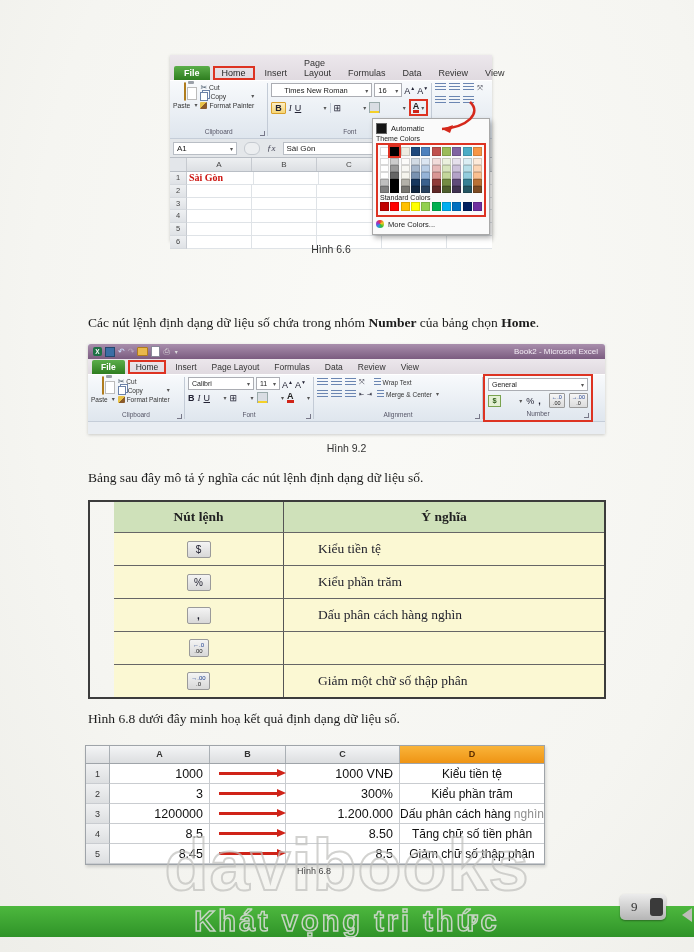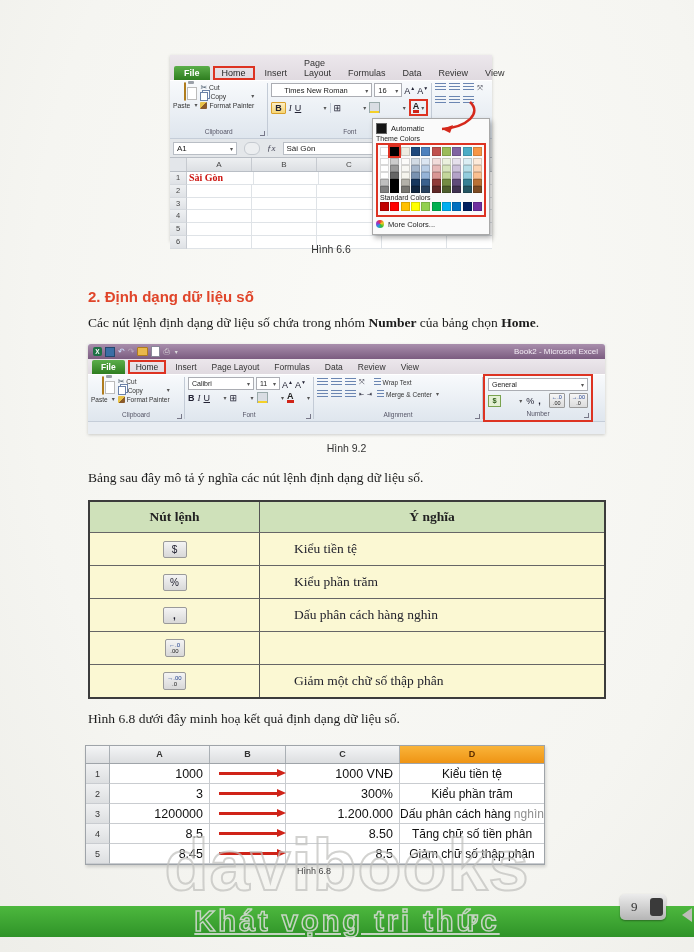--- a/index.html
+++ b/index.html
@@ -87,21 +87,21 @@
   #fig67 .mini{font-size:6.5px;}
   #fig67 .sel{font-size:7px;height:11px;}
   .grp-number{border:2px solid #dd3322;margin:-1px 0;}
 
   
   .caption{position:absolute;text-align:center;font-size:10.5px;color:#333;}
   #heading{position:absolute;left:88px;top:288px;font-size:15px;font-weight:bold;color:#e0452a;}
   .para{position:absolute;left:88px;width:525px;font-family:"Liberation Serif",serif;font-size:13.5px;color:#1c1c1c;}
 
   
-  #cmdtable{position:absolute;left:88px;top:500px;width:518px;border:2px solid #3c3c3c;box-sizing:border-box;}
+  #cmdtable{position:absolute;left:88px;top:500px;width:518px;border:2px solid #3c3c3c;box-sizing:border-box;padding-left:24px;}
   .trow{display:flex;border-top:1px solid #666;}
   .trow:first-child{border-top:none;}
   .tc1{width:170px;border-right:1px solid #555;display:flex;align-items:center;justify-content:center;box-sizing:border-box;}
   .tc2{flex:1;display:flex;align-items:center;padding-left:34px;box-sizing:border-box;}
   .thead{background:#cfe1ba;height:30px;}
   .thead .tc2{justify-content:center;padding-left:0;text-align:center;}
   .thead span{font-family:"Liberation Serif",serif;font-weight:bold;font-size:13.5px;color:#222;}
   .tbody{background:#fbf8d3;height:32px;}
   .tbody .tc2 span{font-family:"Liberation Serif",serif;font-size:13.5px;color:#23232d;}
   .gbtn{display:inline-block;min-width:12px;padding:2px 5px;background:linear-gradient(#f4f4f4,#d8d8d8);border:1px solid #9a9a9a;border-radius:2px;font-size:10px;color:#1c1c2c;text-align:center;}
@@ -120,21 +120,21 @@
   .srow .cA,.srow .cC{justify-content:flex-end;padding-right:6px;}
   .srow .cB{justify-content:center;}
   .srow .cD{justify-content:center;font-size:12px;white-space:nowrap;overflow:visible;}
   .dim{color:#8f8f8f;margin-left:3px;}
   .arr{width:58px;height:3px;background:#cf2318;position:relative;}
   .arr:after{content:"";position:absolute;right:-9px;top:-3px;border-left:9px solid #cf2318;border-top:4.5px solid transparent;border-bottom:4.5px solid transparent;}
 
   
   #wm-big{position:absolute;left:40px;top:824px;width:614px;text-align:center;font-size:72px;font-weight:bold;letter-spacing:1px;color:transparent;-webkit-text-stroke:2px #c0c0bd;opacity:.7;z-index:5;pointer-events:none;}
   #greenbar{position:absolute;left:0;top:906px;width:694px;height:31px;background:linear-gradient(180deg,#4db83e,#2f9328);z-index:2;}
-  #wm-foot{position:absolute;left:122px;top:905px;width:450px;text-align:center;font-size:29px;font-weight:bold;letter-spacing:3px;color:transparent;-webkit-text-stroke:1.5px #d4dad2;opacity:.9;z-index:6;pointer-events:none;text-decoration:underline;}
+  #wm-foot{position:absolute;left:122px;top:905px;width:450px;text-align:center;font-size:29px;font-weight:bold;letter-spacing:3px;color:transparent;-webkit-text-stroke:1.5px #d4dad2;opacity:.9;z-index:6;pointer-events:none;}
   #pagebadge{position:absolute;left:620px;top:894px;width:46px;height:26px;background:linear-gradient(#ececec,#b5b5b5);border-radius:5px;box-shadow:0 1px 2px rgba(0,0,0,.35);z-index:7;}
   #pagebadge .cap{position:absolute;right:3px;top:4px;width:13px;height:18px;background:#3a3a3a;border-radius:3px;}
   #pagebadge .num{position:absolute;left:11px;top:5px;font-family:"Liberation Serif",serif;font-size:13px;color:#333;}
   #pagecurl{position:absolute;left:682px;top:908px;width:0;height:0;border-top:7px solid transparent;border-bottom:7px solid transparent;border-right:10px solid #bdbdb8;z-index:7;}
 </style>
 </head>
 <body>
 
 <div id="page">
 
@@ -398,21 +398,20 @@
           <span>More Colors...</span>
         </div>
     </div>
     <svg id="arrow66" width="78" height="36">
       <path d="M64,3 C76,14 62,28 36,30" stroke="#d5281b" stroke-width="2.5" fill="none"></path>
       <path d="M36,30 l11,-4 l-3,8 z" fill="#d5281b"></path>
     </svg>
   </div>
   <div class="caption" style="left:170px;top:243px;width:322px;">Hình 6.6</div>
 
-  <div id="heading">2. Định dạng dữ liệu số</div>
   <div class="para" style="top:315px;"><span>Các nút lệnh định dạng dữ liệu số chứa trong nhóm </span><b>Number</b><span> của bảng chọn </span><b>Home</b><span>.</span></div>
 
   <div id="fig67" class="shot">
     <div class="titlebar">
       <span class="qat">
         <span class="q xl">X</span>
         <span class="q save"></span>
         <span class="q" style="color:#cfe0ff;">↶</span>
         <span class="q" style="color:#b9a9bc;">↷</span>
         <span class="q fold"></span>

